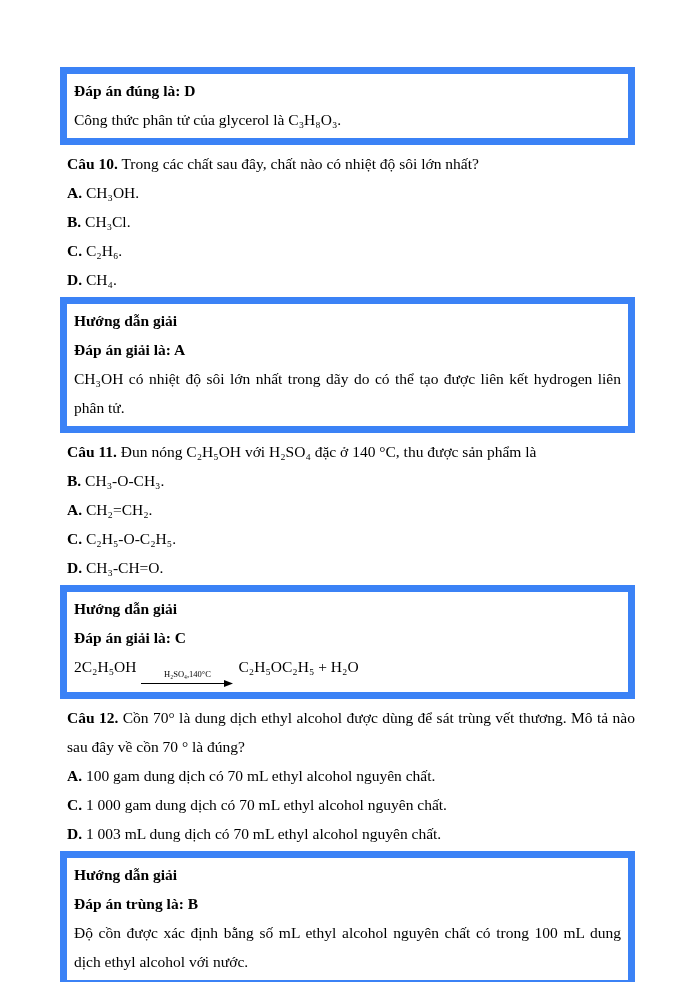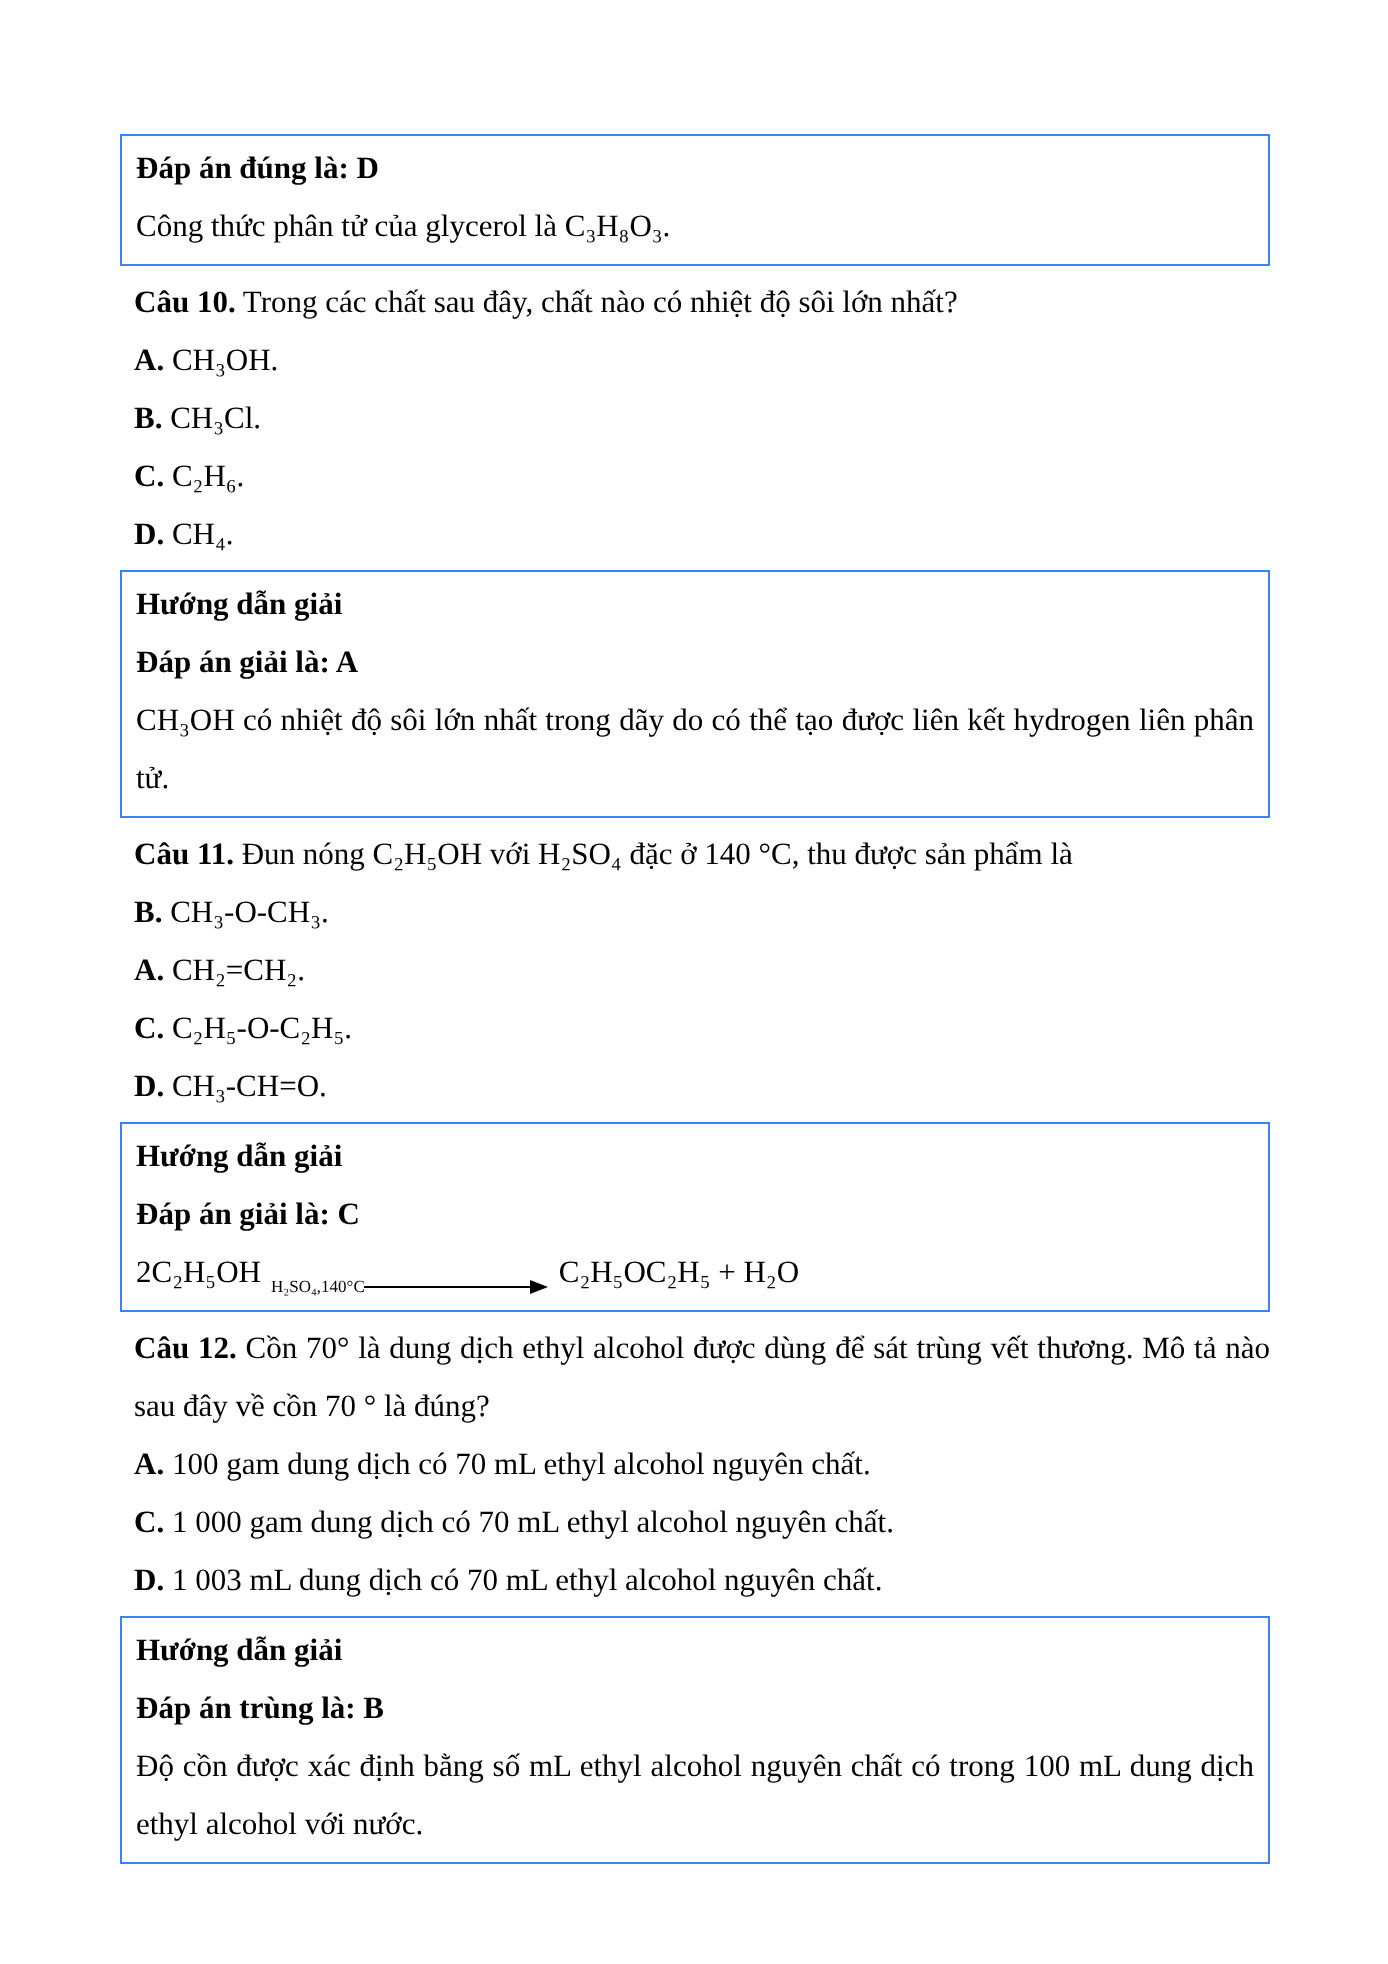--- a/index.html
+++ b/index.html
@@ -16,29 +16,29 @@
     width: 694px;
     height: 982px;
     padding: 64px 59px 0 60px;
     overflow: hidden;
   }
   .line { line-height: 29px; margin: 0; }
   .para { padding-left: 7px; }
   .just { text-align: justify; }
   .bold { font-weight: bold; }
   .box {
-    border: 1px solid #3b82f6;
+    border: 7px solid #3b82f6;
     padding: 2px 7px 4px 7px;
     margin: 3px 0 4px 0;
   }
   .qblock { margin: 2px 0 3px 0; }
   
   .rxn {
     display: inline-flex;
-    flex-direction: row;
+    flex-direction: column;
     align-items: center;
     vertical-align: -5px;
     margin: 0 5px;
   }
   .rxn-cond {
     font-size: 8.5px;
     line-height: 9px;
     white-space: nowrap;
   }
   .rxn-svg { display: block; }

